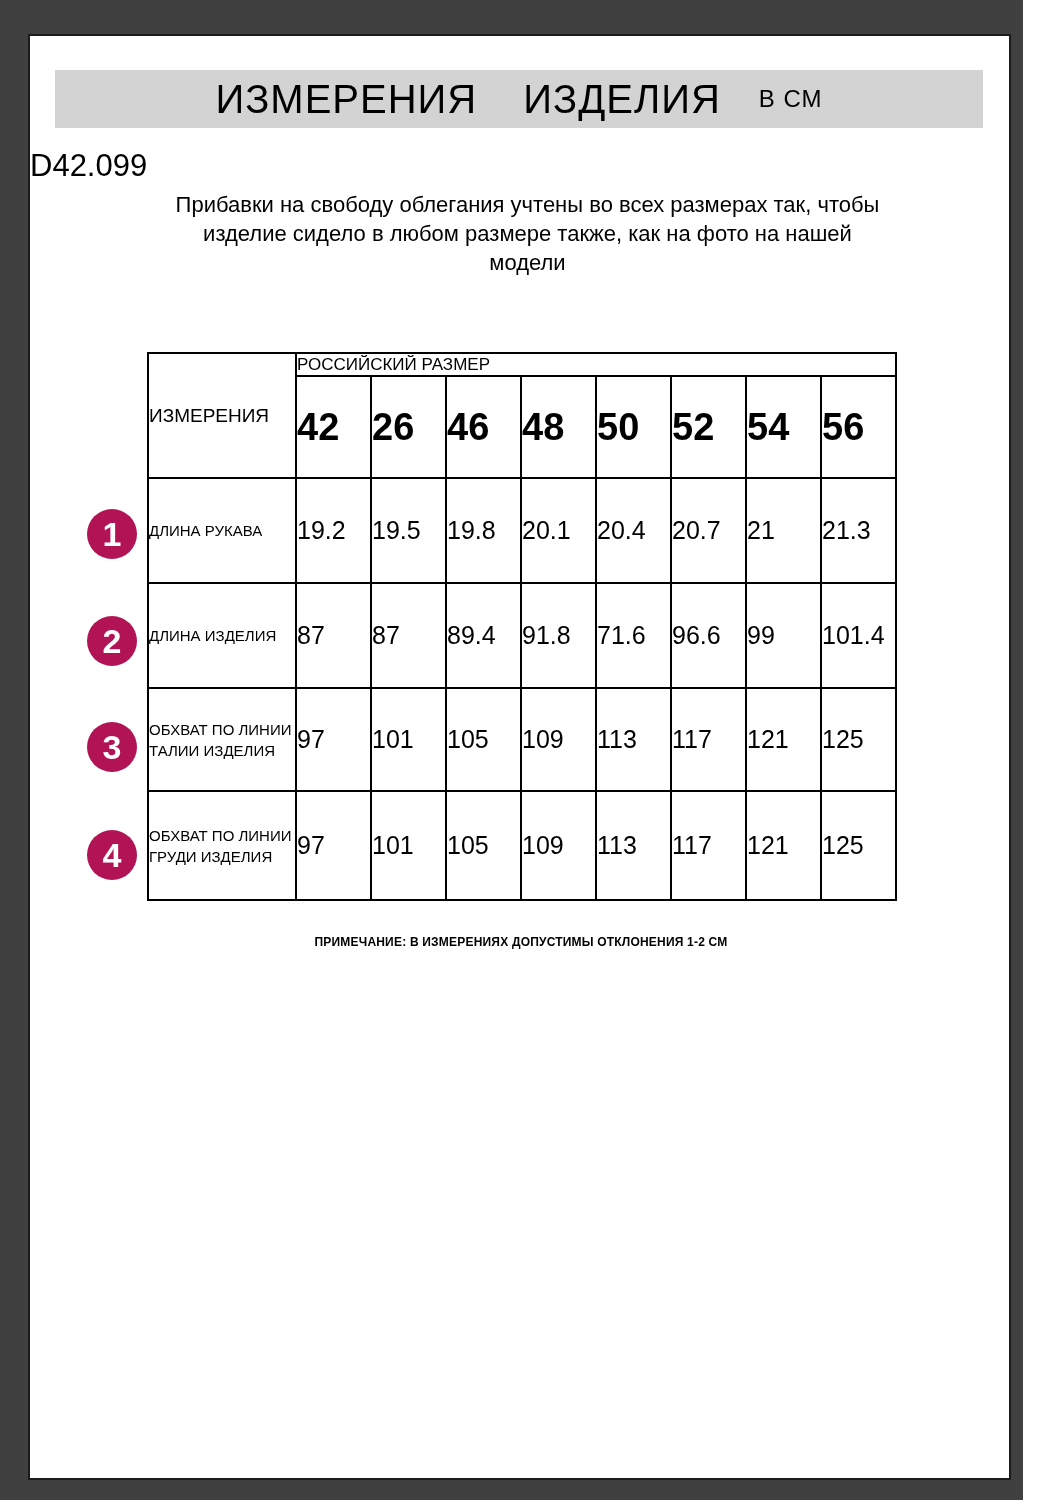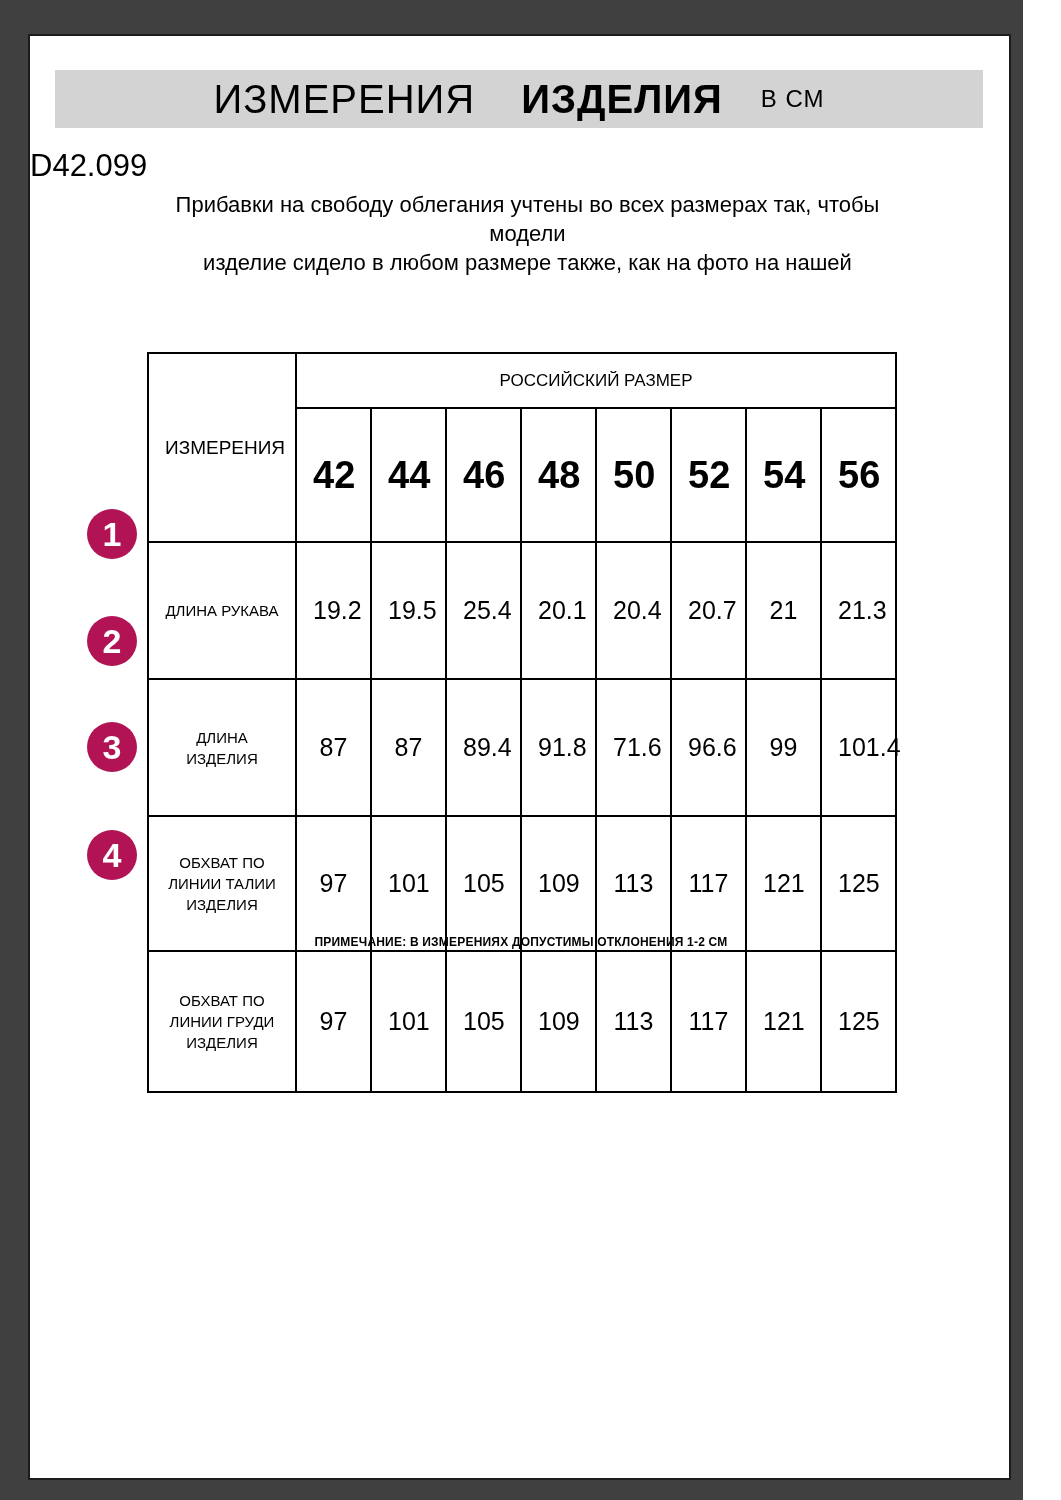--- a/index.html
+++ b/index.html
@@ -38,21 +38,21 @@
     justify-content: center;
   }
   .title-word1 {
     font-size: 40px;
     font-weight: 400;
     letter-spacing: 1px;
     white-space: nowrap;
   }
   .title-word2 {
     font-size: 40px;
-    font-weight: 700;
+    font-weight: 400;
     letter-spacing: 1px;
     margin-left: 46px;
     white-space: nowrap;
   }
   .title-unit {
     font-size: 24px;
     font-weight: 400;
     letter-spacing: 1px;
     margin-left: 38px;
     white-space: nowrap;
@@ -80,23 +80,23 @@
   .size-table {
     position: absolute;
     left: 117px;
     top: 316px;
     width: 748px;
     border-collapse: collapse;
     table-layout: fixed;
   }
   .size-table td {
     border: 2px solid #000000;
-    text-align: center;
+    text-align: left;
     vertical-align: middle;
-    padding: 16px;
+    padding: 0;
     background: #ffffff;
   }
   .col-label { width: 148px; }
   .col-size  { width: 75px; }
   .cell-corner {
     font-size: 19px;
     font-weight: 400;
   }
   .cell-group {
     height: 21px;
@@ -160,22 +160,22 @@
     <div class="title-band">
       <span class="title-word1">ИЗМЕРЕНИЯ</span>
       <span class="title-word2">ИЗДЕЛИЯ</span>
       <span class="title-unit">В СМ</span>
     </div>
 
     <div class="product-code">D42.099</div>
 
     <div class="description">
       <div>Прибавки на свободу облегания учтены во всех размерах так, чтобы</div>
+      <div>изделие сидело в любом размере также, как на фото на нашей</div>
       <div>модели</div>
-      <div>изделие сидело в любом размере также, как на фото на нашей</div>
     </div>
 
     <table class="size-table">
       <colgroup>
         <col class="col-label">
         <col class="col-size">
           <col class="col-size">
           <col class="col-size">
           <col class="col-size">
         <col class="col-size">
@@ -183,33 +183,33 @@
           <col class="col-size">
           <col class="col-size">
       </colgroup>
       <tbody>
         <tr>
           <td class="cell-corner" rowspan="2">ИЗМЕРЕНИЯ</td>
           <td class="cell-group" colspan="8">РОССИЙСКИЙ РАЗМЕР</td>
         </tr>
         <tr class="row-sizes">
           <td class="cell-size">42</td>
-          <td class="cell-size">44</td>
+          <td class="cell-size">26</td>
           <td class="cell-size">46</td>
           <td class="cell-size">48</td>
           <td class="cell-size">50</td>
           <td class="cell-size">52</td>
           <td class="cell-size">54</td>
           <td class="cell-size">56</td>
         </tr>
         <tr class="row-data r1">
           <td class="cell-label">ДЛИНА РУКАВА</td>
           <td class="cell-val">19.2</td>
           <td class="cell-val">19.5</td>
-          <td class="cell-val">25.4</td>
+          <td class="cell-val">19.8</td>
           <td class="cell-val">20.1</td>
           <td class="cell-val">20.4</td>
           <td class="cell-val">20.7</td>
           <td class="cell-val">21</td>
           <td class="cell-val">21.3</td>
         </tr>
         <tr class="row-data r2">
           <td class="cell-label">ДЛИНА ИЗДЕЛИЯ</td>
           <td class="cell-val">87</td>
           <td class="cell-val">87</td>

